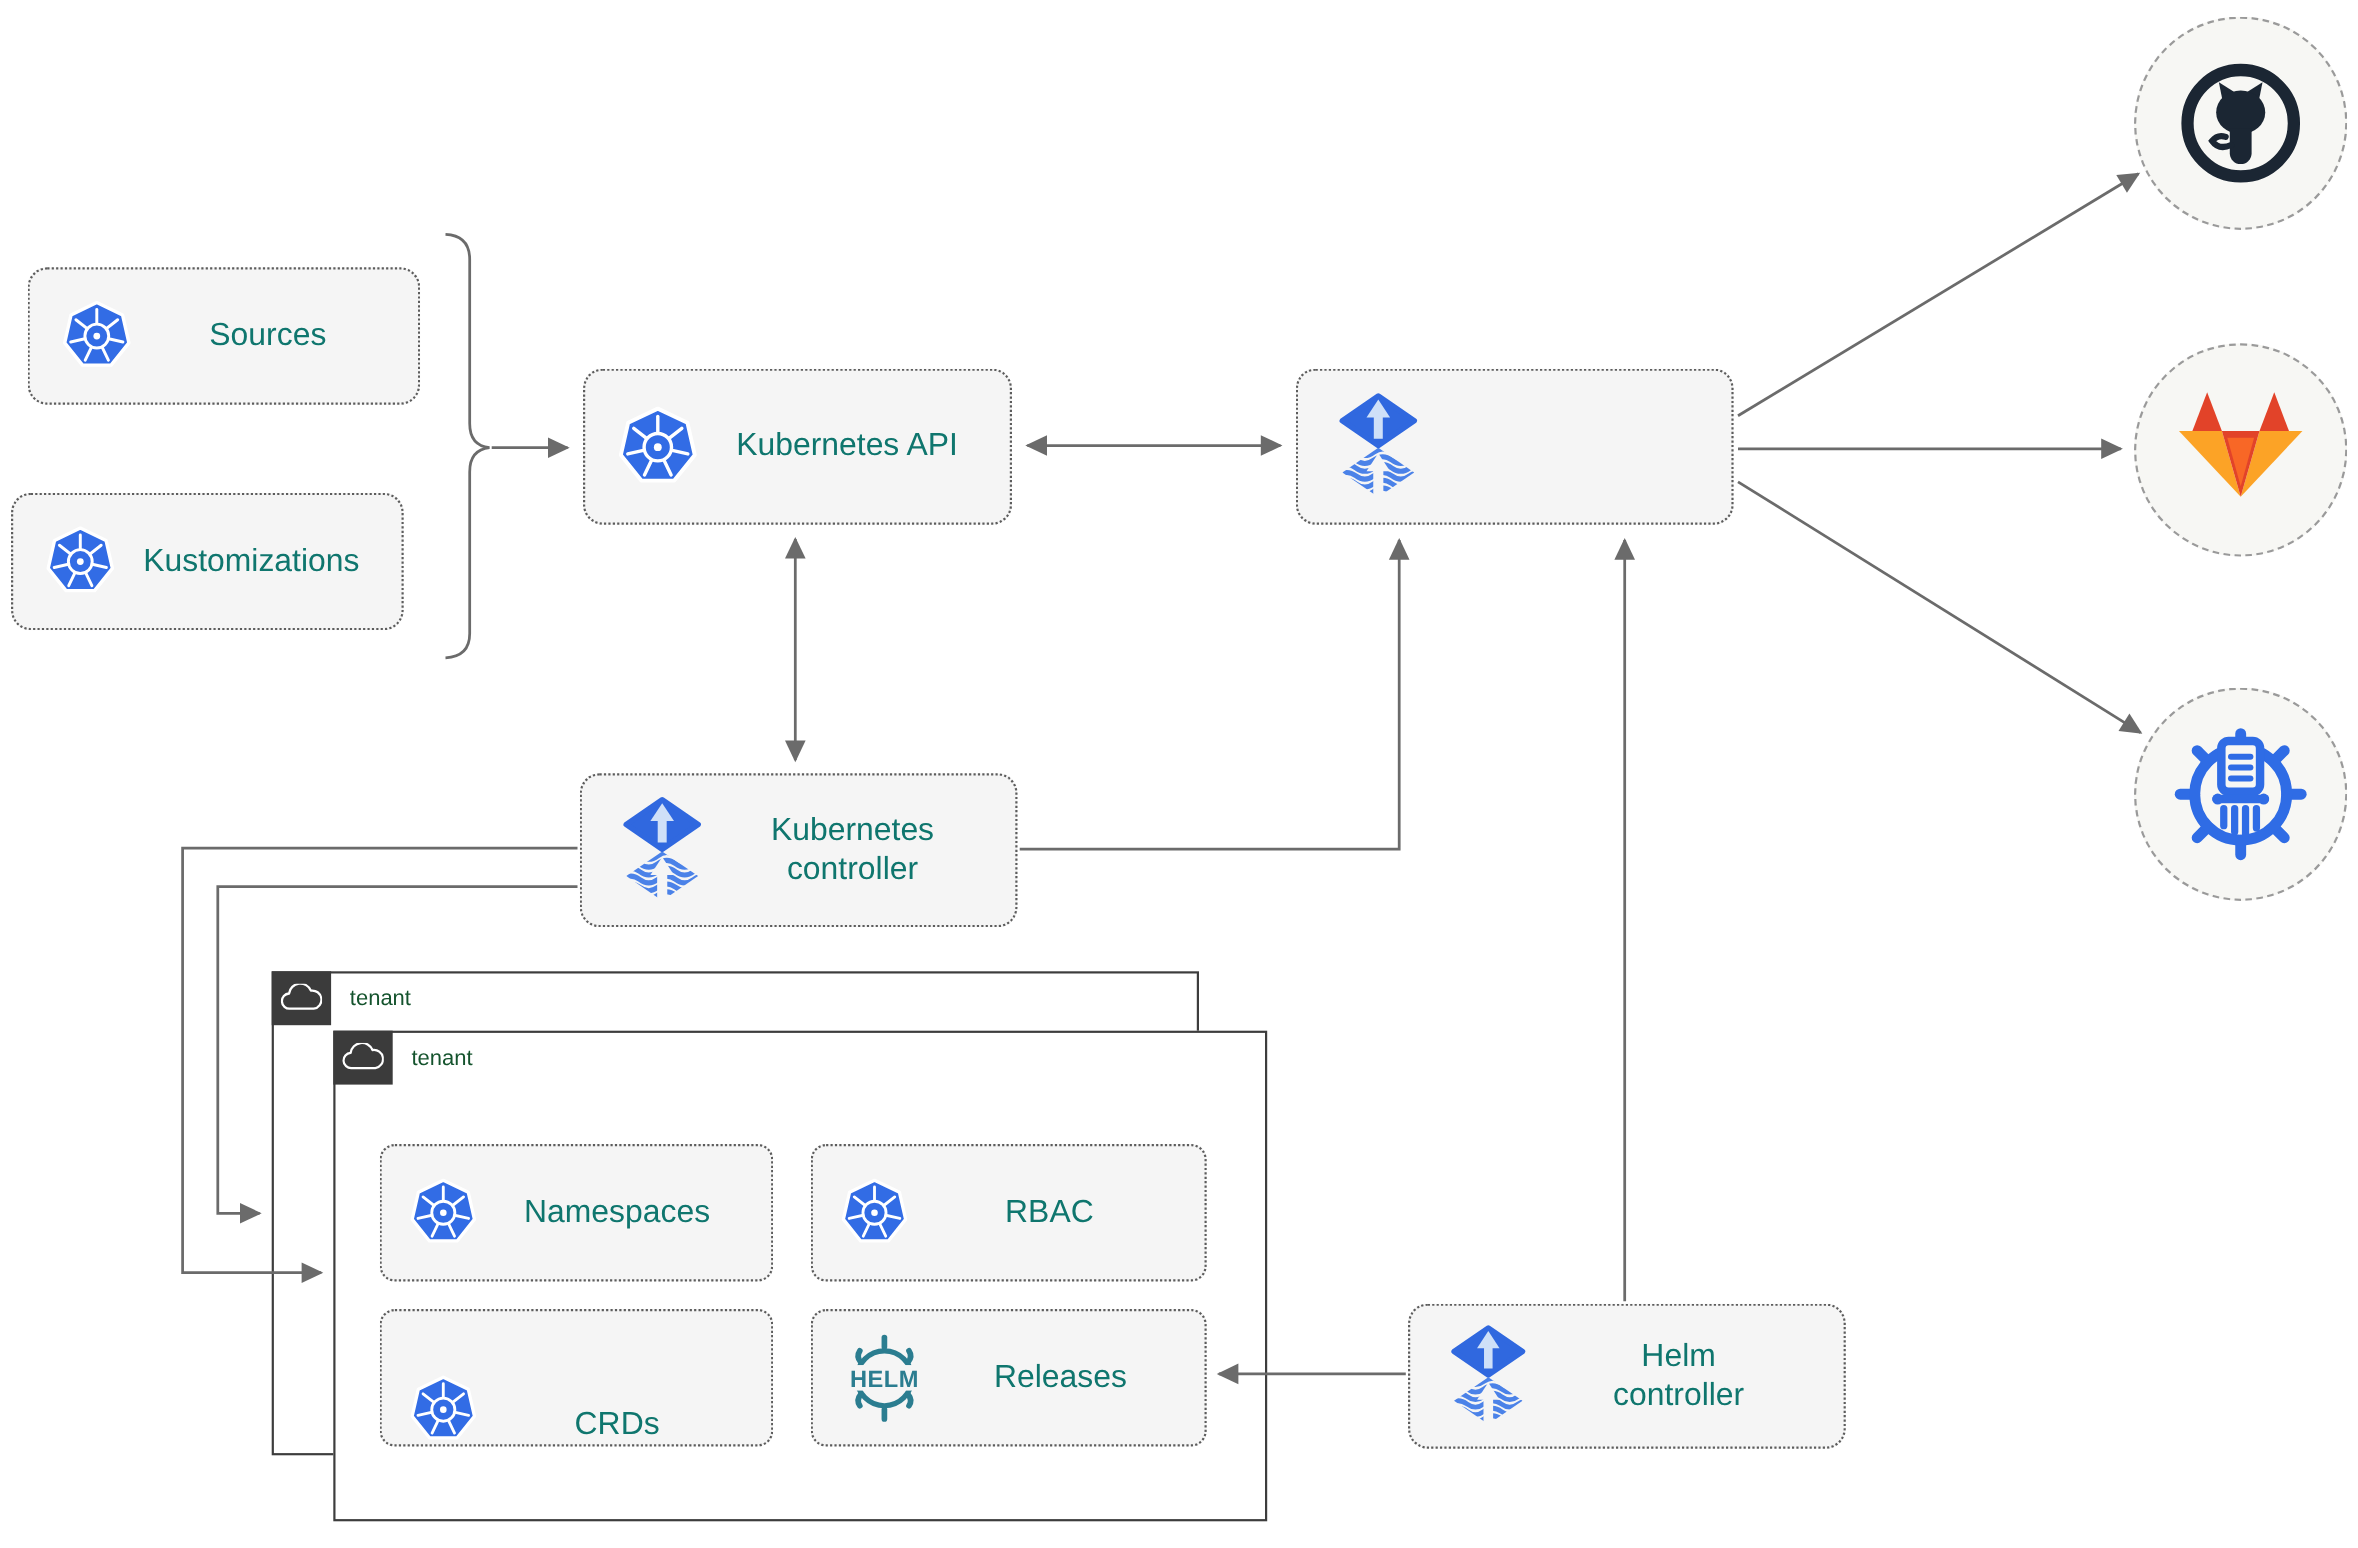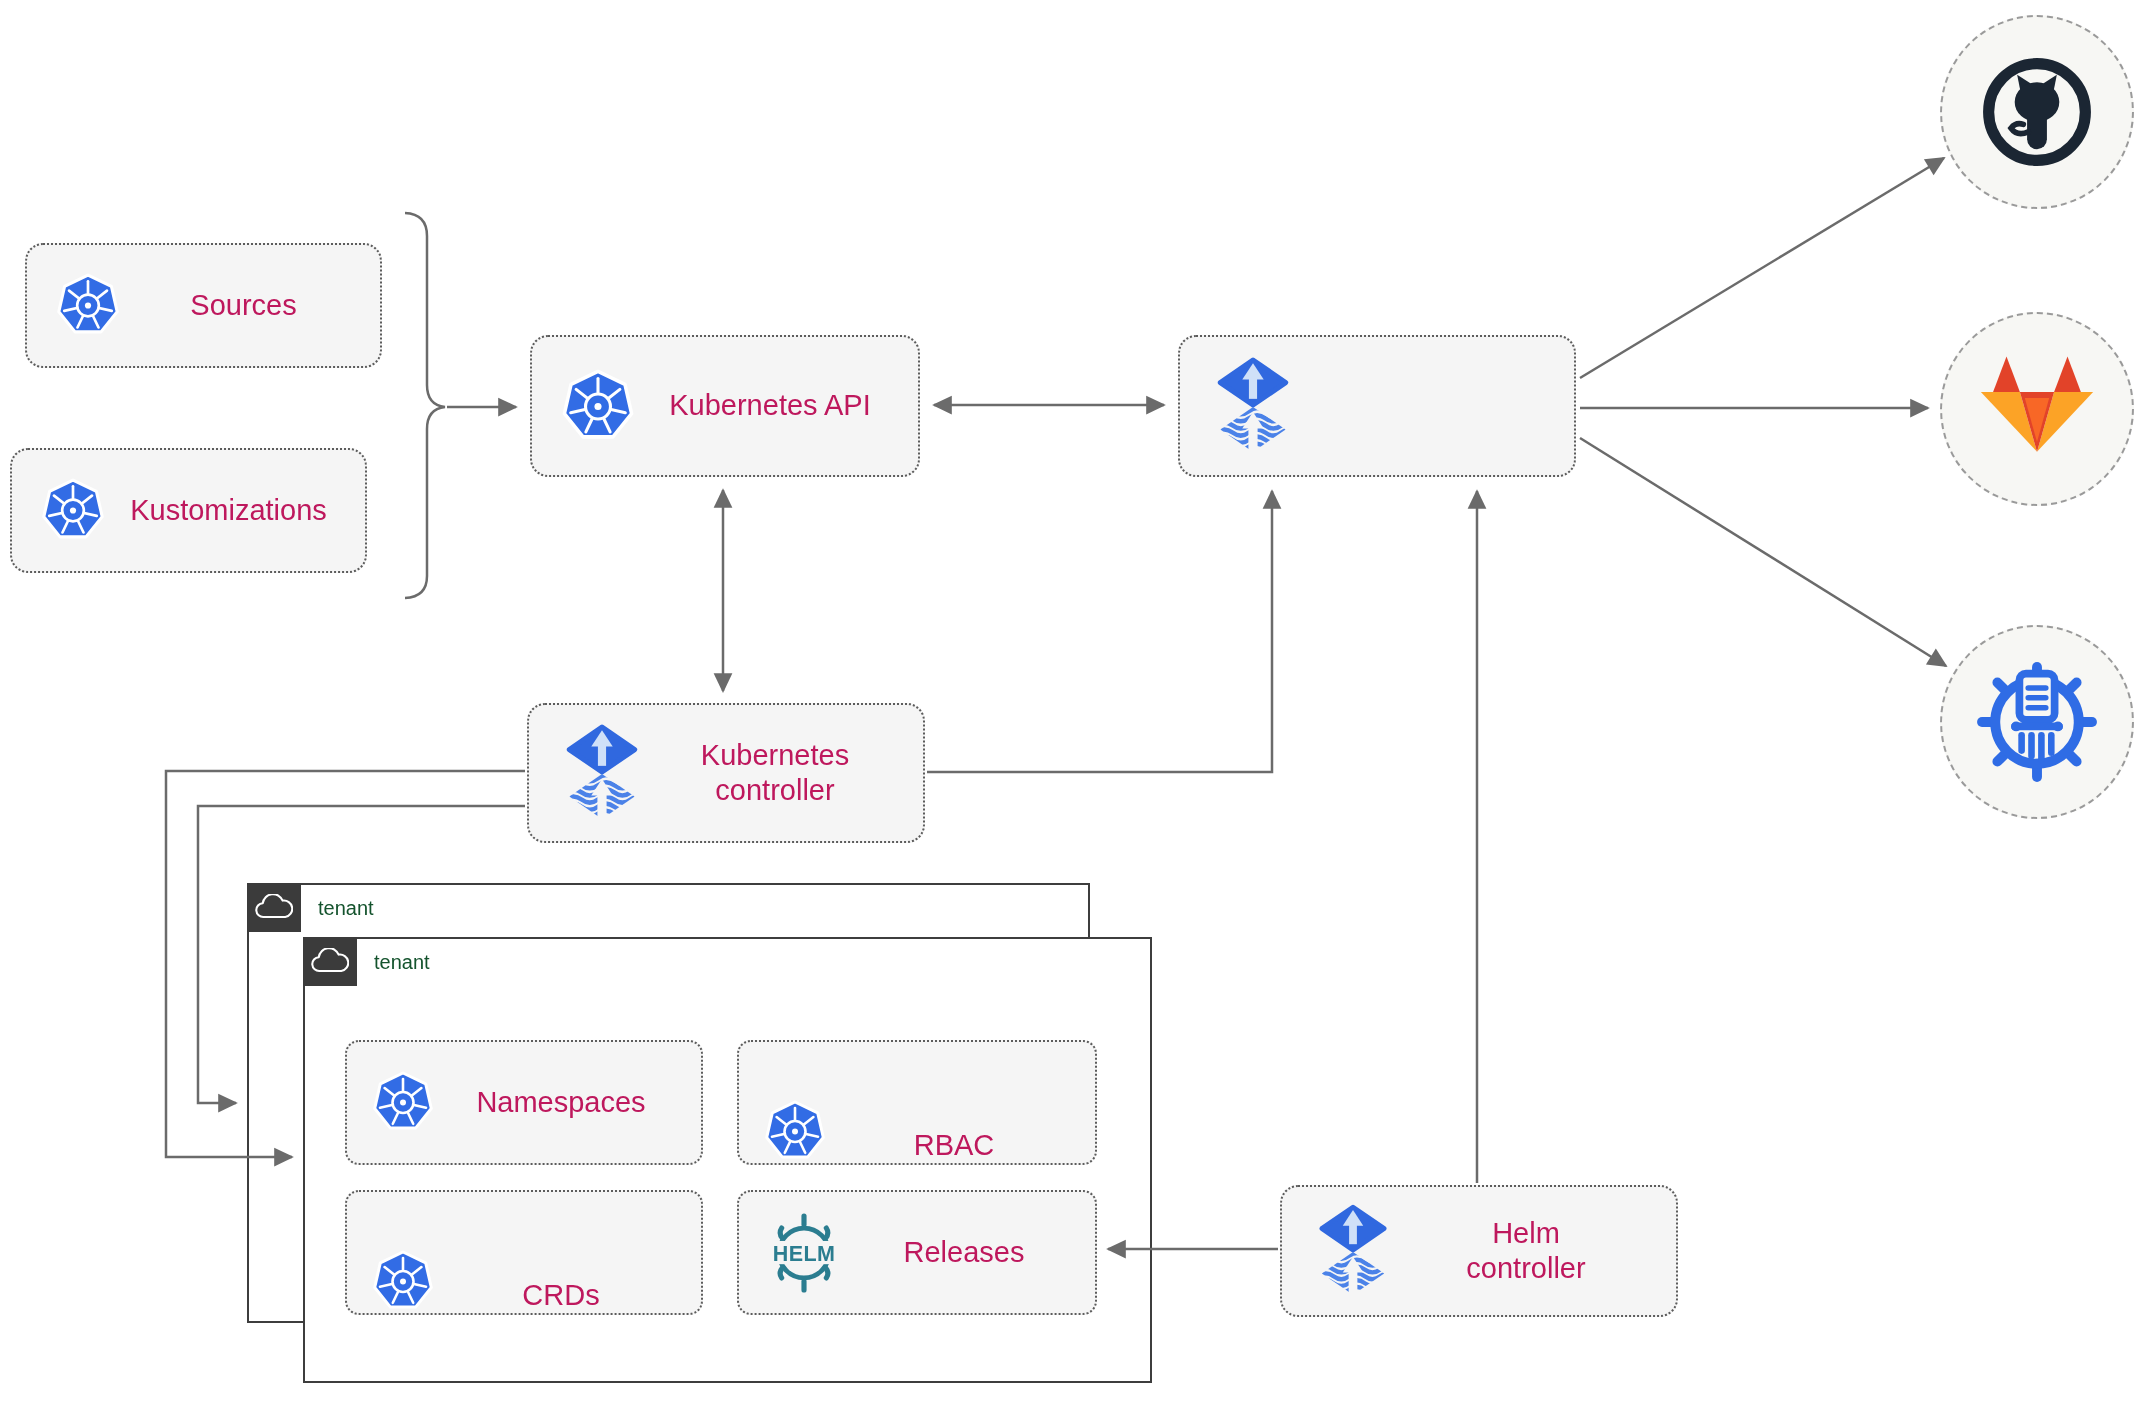--- a/index.html
+++ b/index.html
@@ -1,21 +1,21 @@
 <!DOCTYPE html>
 <html><head>
 <meta charset="utf-8">
 <style>
   html,body{margin:0;padding:0;background:#ffffff;font-family:"Liberation Sans",sans-serif;}
   #canvas{position:relative;width:2144px;height:1407px;background:#ffffff;overflow:hidden;}
 
   .node{position:absolute;background:#f5f5f5;border:2px dotted #5c5c5c;border-radius:18px;
         display:flex;align-items:center;box-sizing:border-box;}
   .node-icon{flex:0 0 auto;margin-left:28px;display:flex;align-items:center;justify-content:center;}
-  .node-label{flex:1 1 auto;text-align:center;font-size:29px;color:#be185d;line-height:1.22;padding-right:14px;}
+  .node-label{flex:1 1 auto;text-align:center;font-size:29px;color:#0f766e;line-height:1.22;padding-right:14px;}
   .node-label.narrow{display:flex;justify-content:center;}
   .node-label.narrow span{display:inline-block;max-width:160px;}
 
   .tenant-box{position:absolute;background:#ffffff;border:2.5px solid #3d3d3d;box-sizing:border-box;}
   .tenant-tab{position:absolute;background:#3b3b3b;display:flex;align-items:center;justify-content:center;}
   .tenant-label{position:absolute;font-size:20px;color:#14532d;}
 
   .ext-circle{position:absolute;background:#f7f7f4;border:2px dashed #9a9a9a;border-radius:50%;
         display:flex;align-items:center;justify-content:center;box-sizing:border-box;}
 
@@ -158,21 +158,21 @@
 
   <div class="node" style="left:345px;top:1040px;width:358px;height:125px;border-radius:14px;">
     <span class="node-icon" style="margin-left:24px;">
       <svg width="64" height="63">
           <use href="#sym-k8s"></use>
         </svg>
     </span>
     <span class="node-label">Namespaces</span>
   </div>
 
-  <div class="node" style="left:737px;top:1040px;width:360px;height:125px;border-radius:14px;align-items:flex-end;">
+  <div class="node" style="left:737px;top:1040px;width:360px;height:125px;border-radius:14px;">
     <span class="node-icon" style="margin-left:24px;">
       <svg width="64" height="63">
           <use href="#sym-k8s"></use>
         </svg>
     </span>
     <span class="node-label">RBAC</span>
   </div>
 
   <div class="node" style="left:345px;top:1190px;width:358px;height:125px;border-radius:14px;align-items:flex-end;">
     <span class="node-icon" style="margin-left:24px;">

